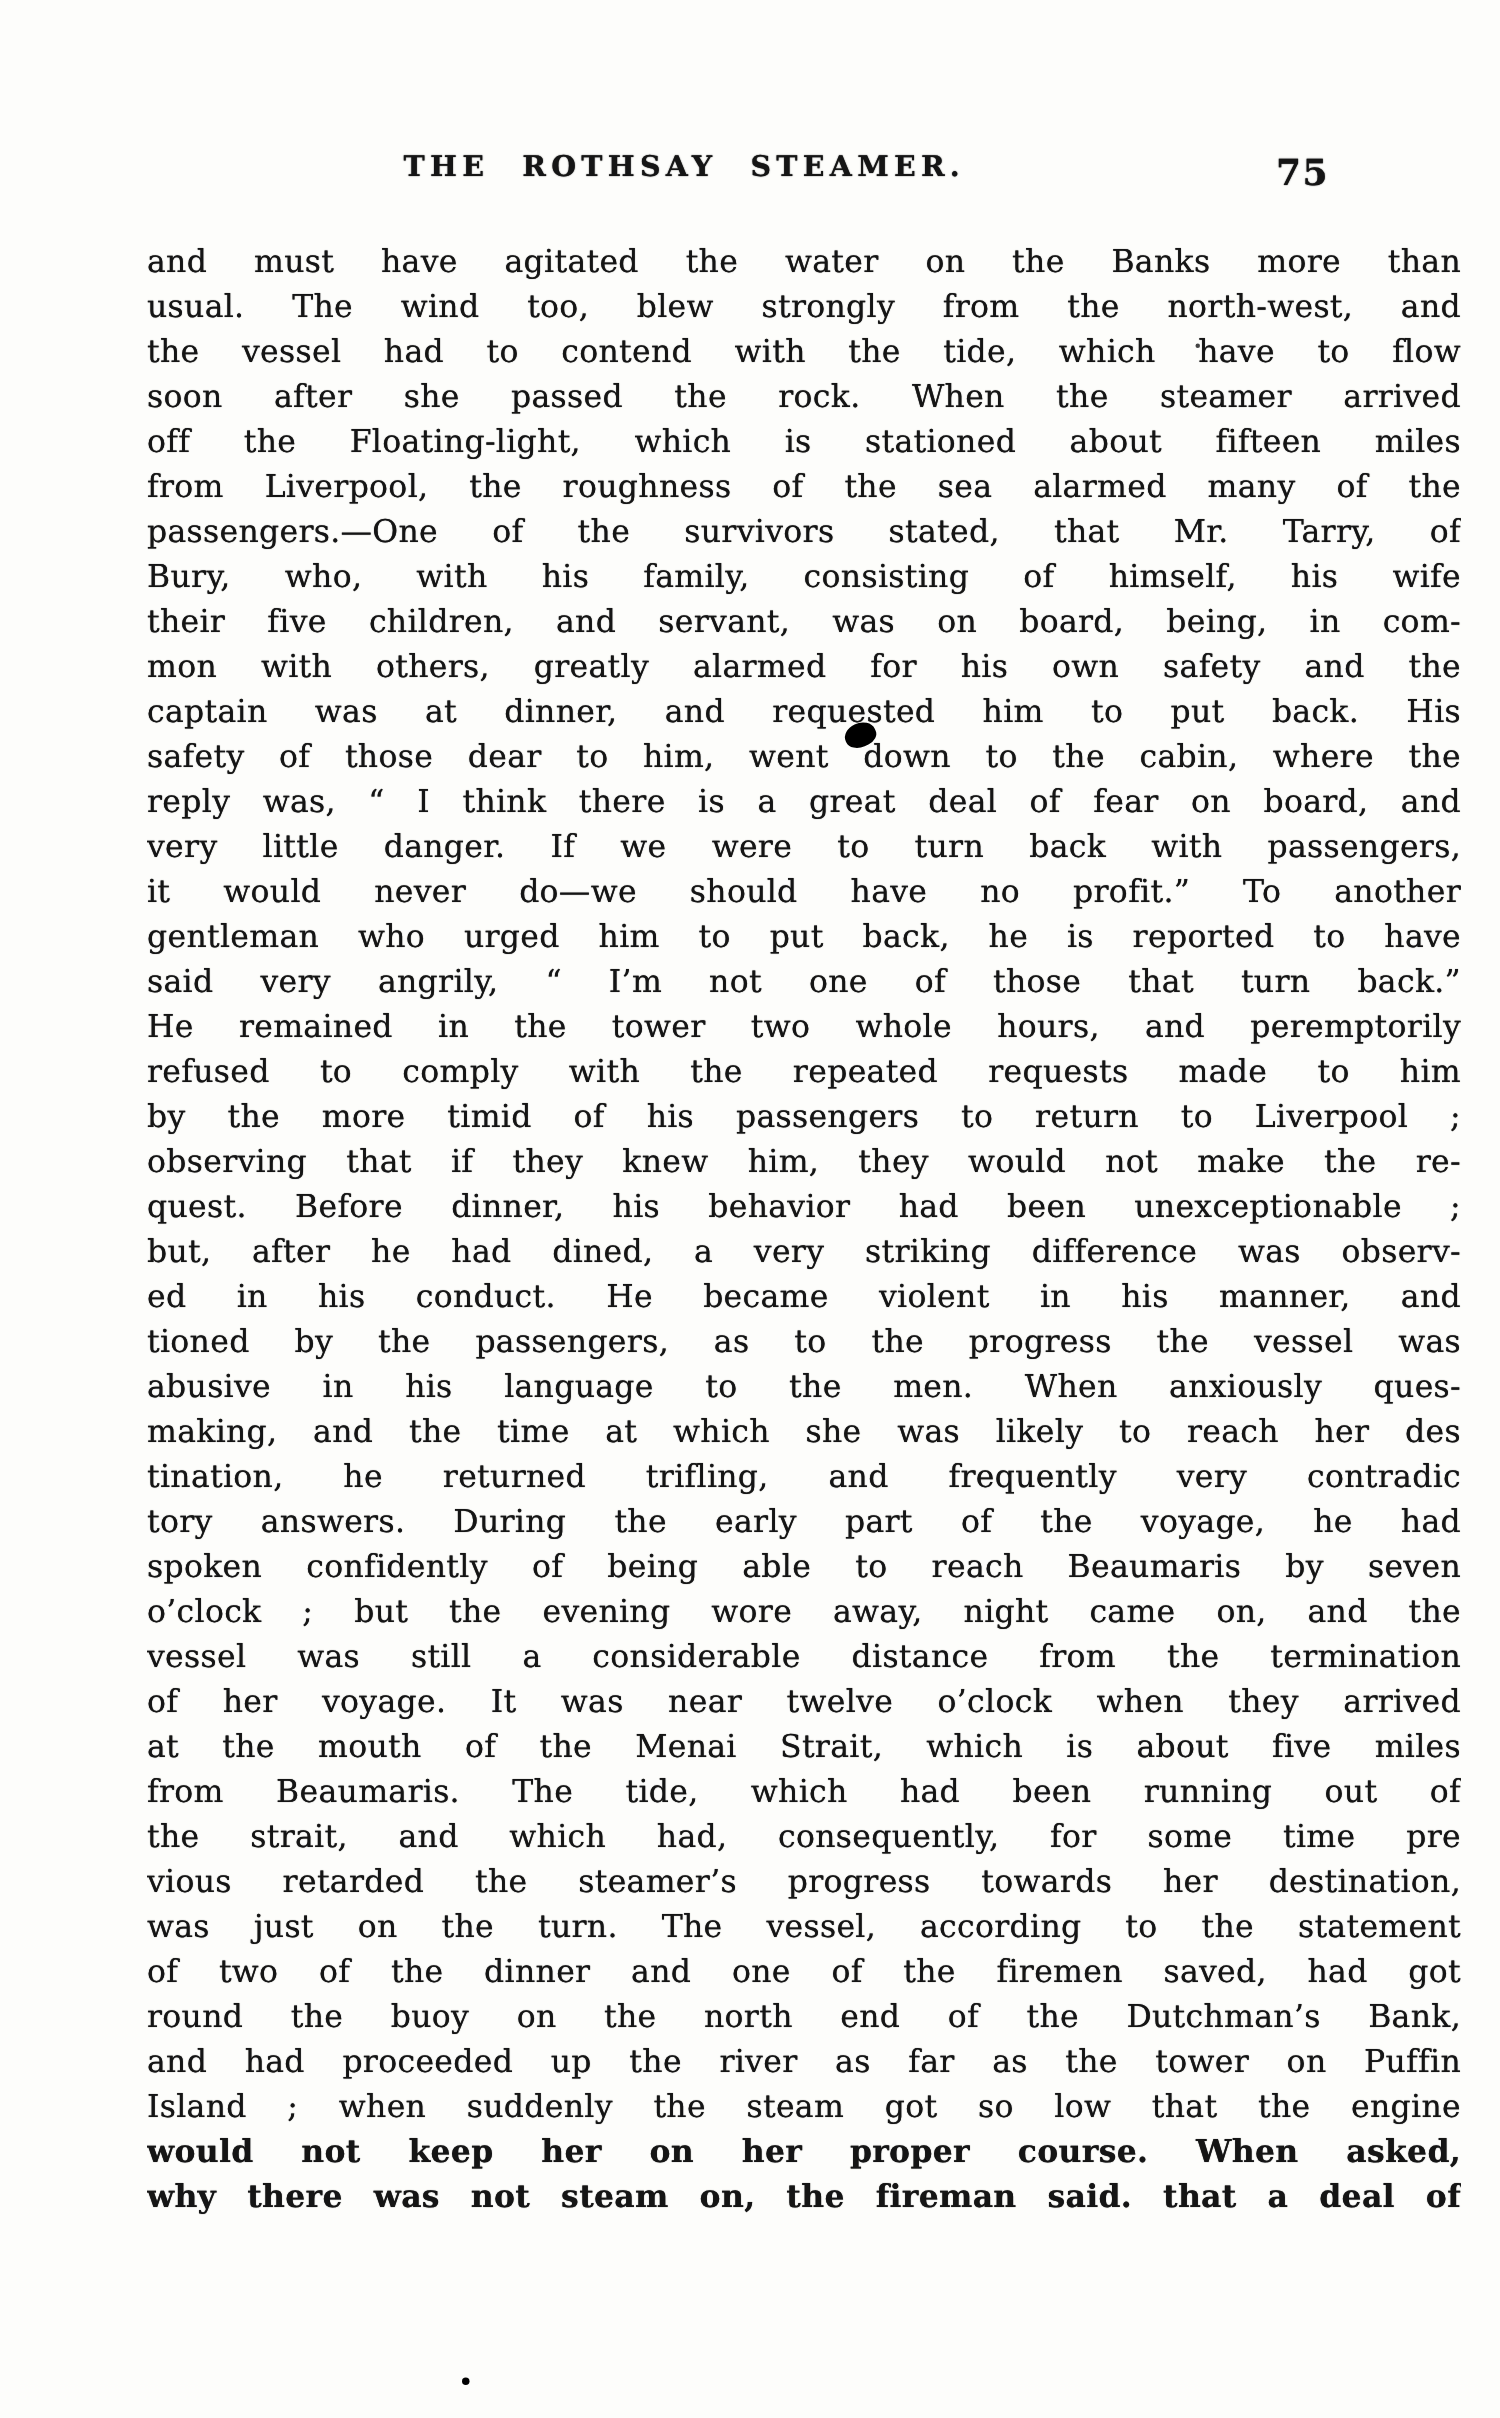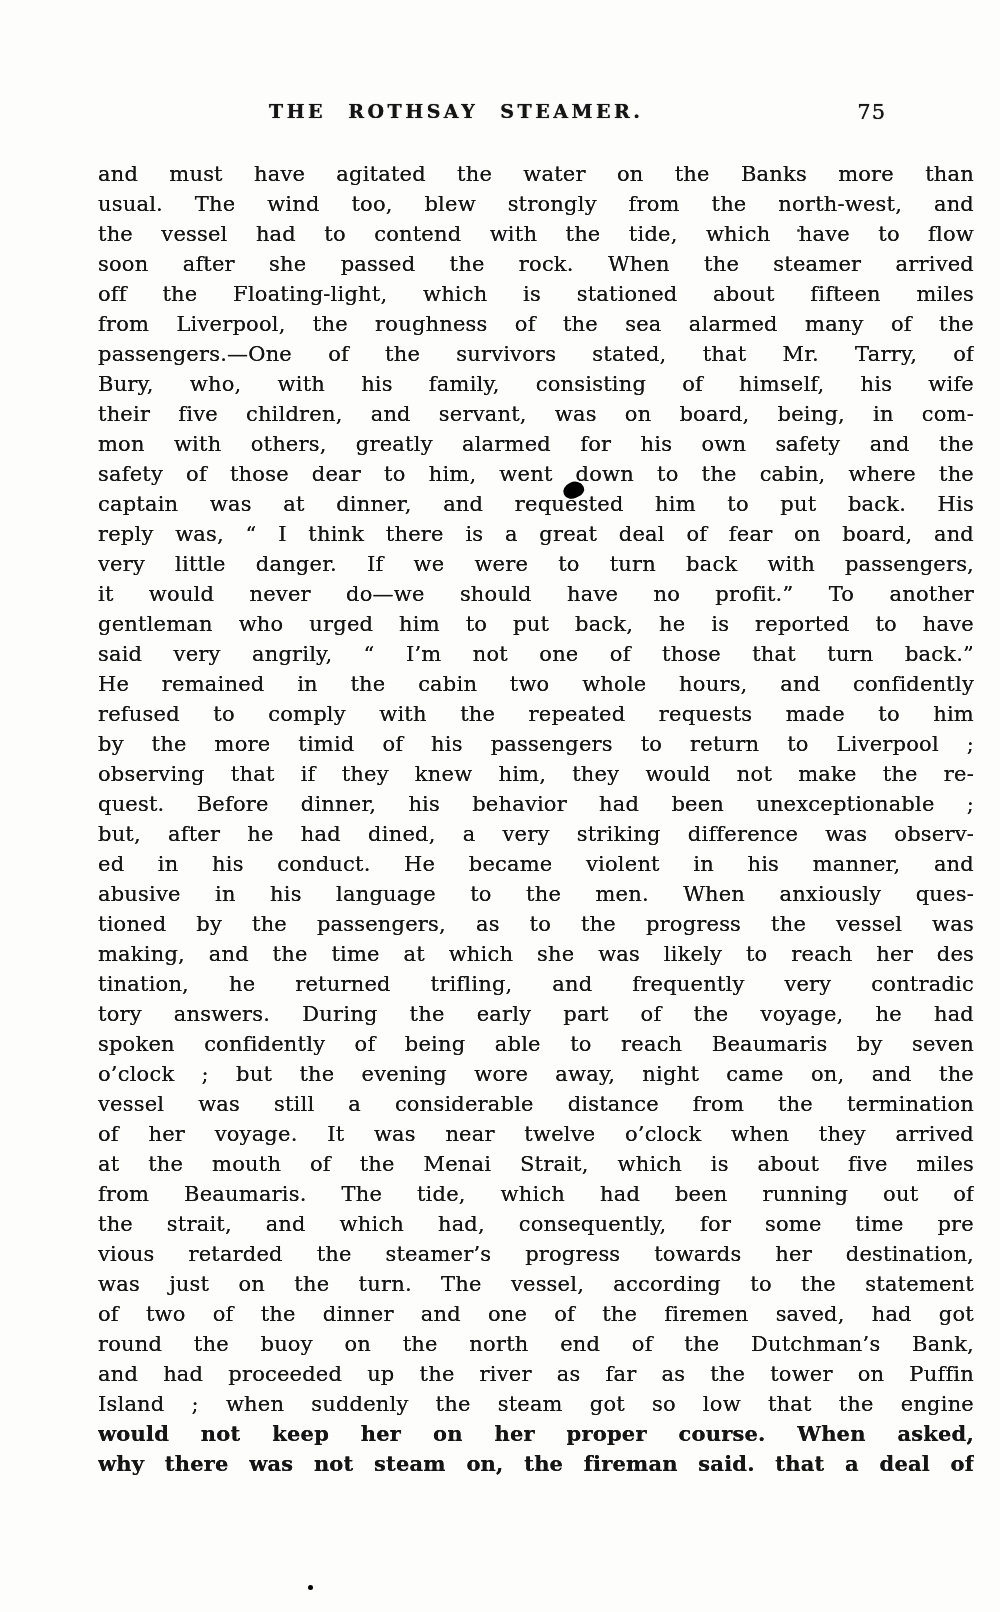--- a/index.html
+++ b/index.html
@@ -35,22 +35,22 @@
     font-weight: bold;
     letter-spacing: 3.5px;
     word-spacing: 12px;
     white-space: nowrap;
     text-shadow: 0 0 0.8px var(--ink);
   }
   .page-number {
     position: absolute;
     right: 52px;
     top: 0;
-    font-size: 21px;
-    font-weight: normal;
+    font-size: 24px;
+    font-weight: bold;
     letter-spacing: 1px;
     text-shadow: 0 0 0.8px var(--ink);
   }
   .body-text {
     position: absolute;
     top: 159px;
     left: 62px;
     width: 876px;
     margin-left: 36px;
   }
@@ -114,36 +114,36 @@
   <div class="line">and must have agitated the water on the Banks more than</div>
       <div class="line">usual.  The wind too, blew strongly from the north-west, and</div>
       <div class="line">the vessel had to contend with the tide, which have to flow</div>
       <div class="line">soon after she passed the rock.  When the steamer arrived</div>
       <div class="line">off the Floating-light, which is stationed about fifteen miles</div>
       <div class="line">from Liverpool, the roughness of the sea alarmed many of the</div>
       <div class="line">passengers.—One of the survivors stated, that Mr. Tarry, of</div>
       <div class="line">Bury, who, with his family, consisting of himself, his wife</div>
       <div class="line">their five children, and servant, was on board, being, in com-</div>
       <div class="line">mon with others, greatly alarmed for his own safety and the</div>
+      <div class="line">captain was at dinner, and requested him to put back.  His</div>
       <div class="line">safety of those dear to him, went down to the cabin, where the</div>
-      <div class="line">captain was at dinner, and requested him to put back.  His</div>
       <div class="line">reply was, “ I think there is a great deal of fear on board, and</div>
       <div class="line">very little danger.  If we were to turn back with passengers,</div>
       <div class="line">it would never do—we should have no profit.”  To another</div>
       <div class="line">gentleman who urged him to put back, he is reported to have</div>
       <div class="line">said very angrily, “ I’m not one of those that turn back.”</div>
-      <div class="line">He remained in the cabin two whole hours, and confidently</div>
+      <div class="line">He remained in the tower two whole hours, and peremptorily</div>
       <div class="line">refused to comply with the repeated requests made to him</div>
       <div class="line">by the more timid of his passengers to return to Liverpool ;</div>
       <div class="line">observing that if they knew him, they would not make the re-</div>
       <div class="line">quest.  Before dinner, his behavior had been unexceptionable ;</div>
       <div class="line">but, after he had dined, a very striking difference was observ-</div>
       <div class="line">ed in his conduct.  He became violent in his manner, and</div>
+      <div class="line">tioned by the passengers, as to the progress the vessel was</div>
       <div class="line">abusive in his language to the men.  When anxiously ques-</div>
-      <div class="line">tioned by the passengers, as to the progress the vessel was</div>
       <div class="line">making, and the time at which she was likely to reach her des</div>
       <div class="line">tination, he returned trifling, and frequently very contradic</div>
       <div class="line">tory answers.  During the early part of the voyage, he had</div>
       <div class="line">spoken confidently of being able to reach Beaumaris by seven</div>
       <div class="line">o’clock ; but the evening wore away, night came on, and the</div>
       <div class="line">vessel was still a considerable distance from the termination</div>
       <div class="line">of her voyage.  It was near twelve o’clock when they arrived</div>
       <div class="line">at the mouth of the Menai Strait, which is about five miles</div>
       <div class="line">from Beaumaris.  The tide, which had been running out of</div>
       <div class="line">the strait, and which had, consequently, for some time pre</div>

